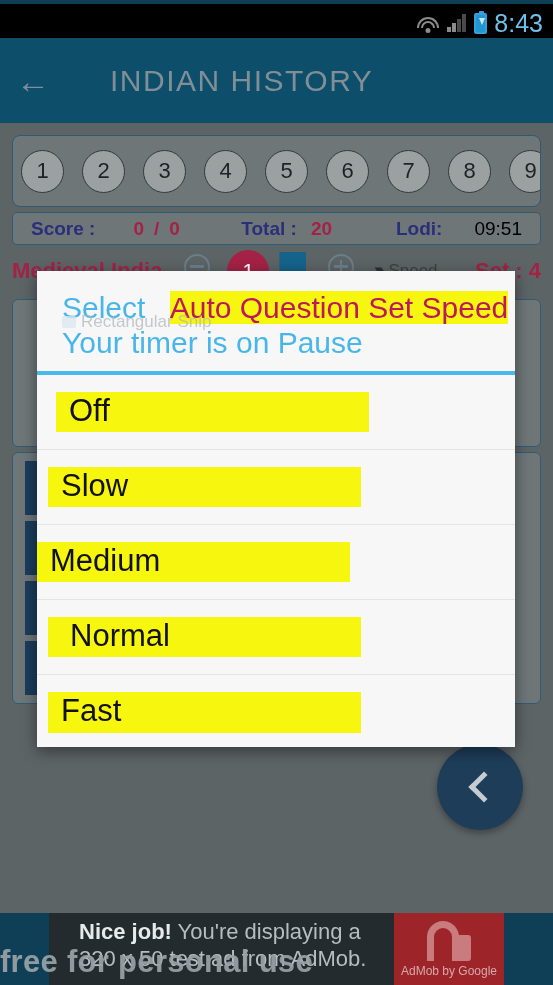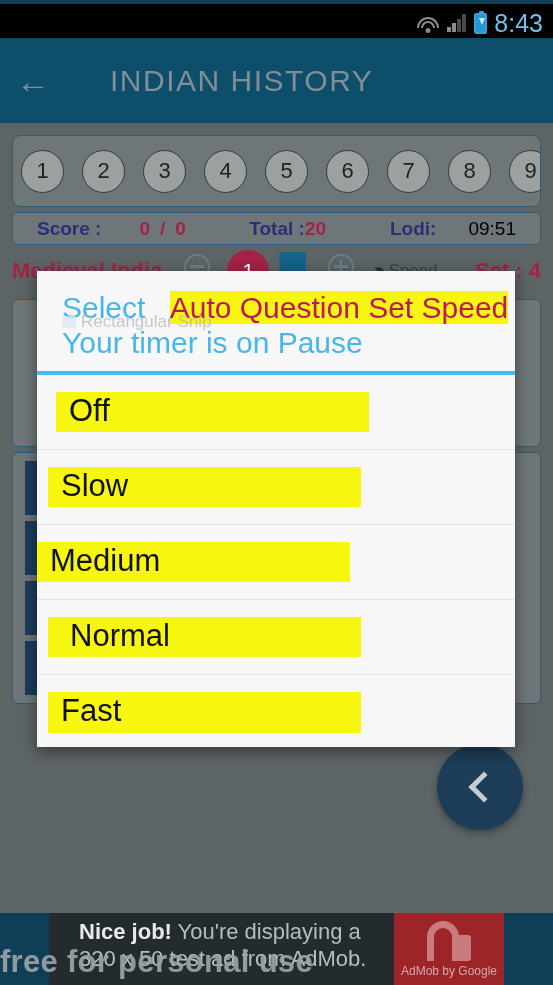--- a/index.html
+++ b/index.html
@@ -105,29 +105,29 @@
     display:flex; align-items:center; justify-content:center;
   }
 
   .scorebar {
     margin:5px 6px 0 6px;
     height:33px;
     border:1.5px solid #2f5c78; border-radius:5px;
     background:#6e7678;
     display:flex; align-items:center;
     font-size:19px; font-weight:bold;
-    padding:0 24px;
+    padding:0 18px;
   }
   .sb-lbl { color:#2a2f7a; }
   .sb-val { color:#a32246; }
   .sp-a { margin-left:38px; }
   .sp-b { margin-left:10px; }
   .sp-c { margin-left:10px; }
   .sp-d { margin-left:auto; }
-  .sp-e { margin-left:0; }
+  .sp-e { margin-left:14px; }
   .sp-f { margin-left:64px; }
   .sp-g { margin-left:32px; color:#000000; font-weight:normal; font-size:19px;}
 
   .toolrow {
     margin:4px 6px 0 6px;
     height:44px;
     display:flex; align-items:center;
   }
   .tr-title { color:#a32246; font-size:22px; font-weight:bold; }
   .mag {

